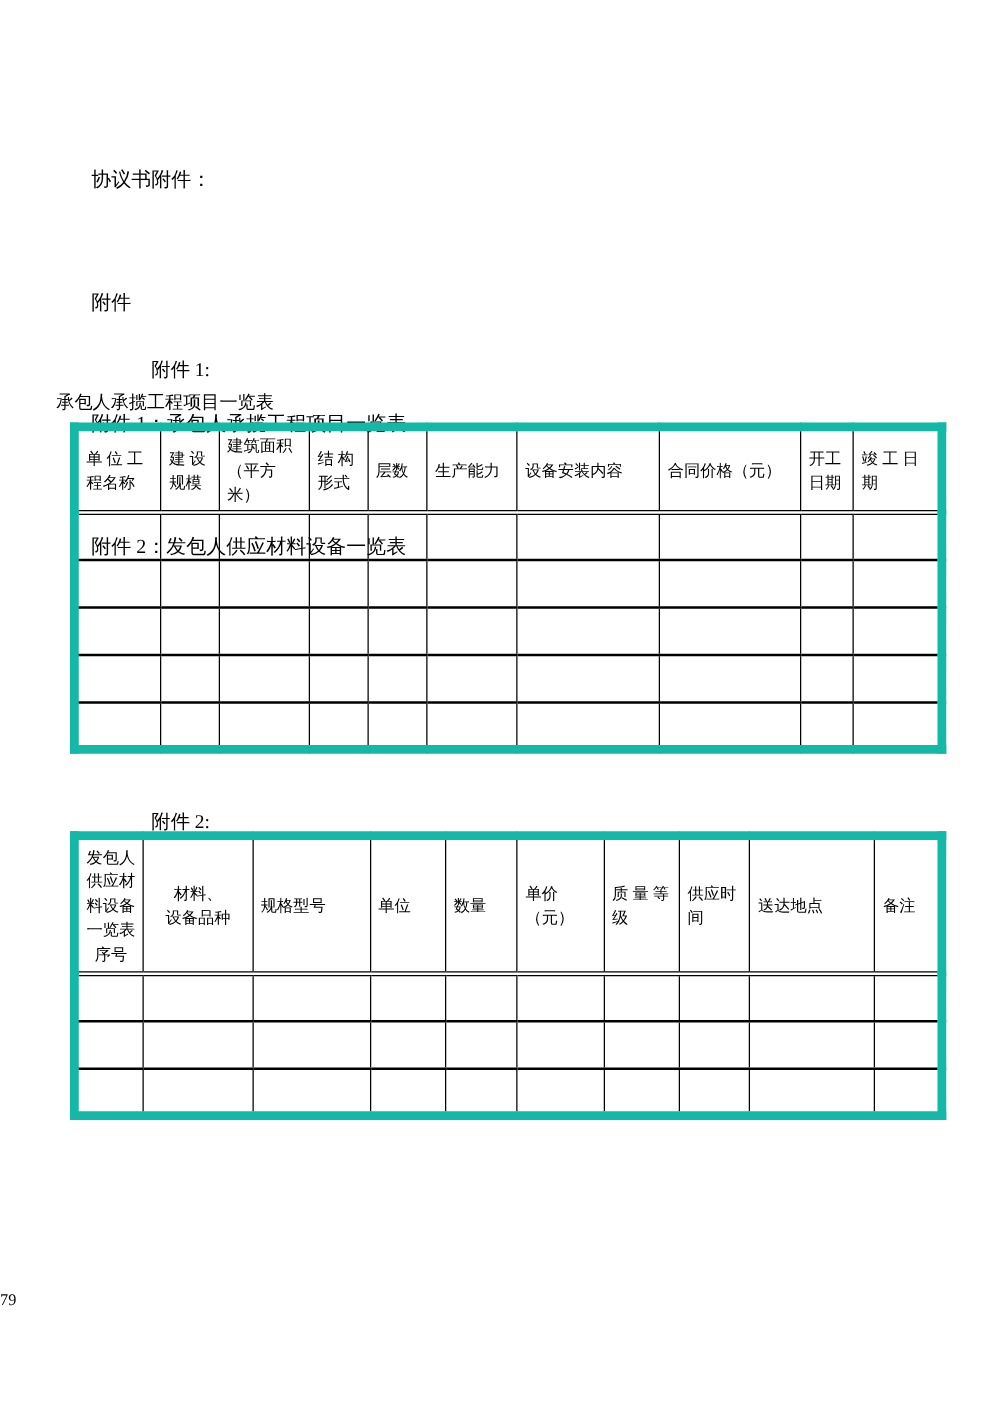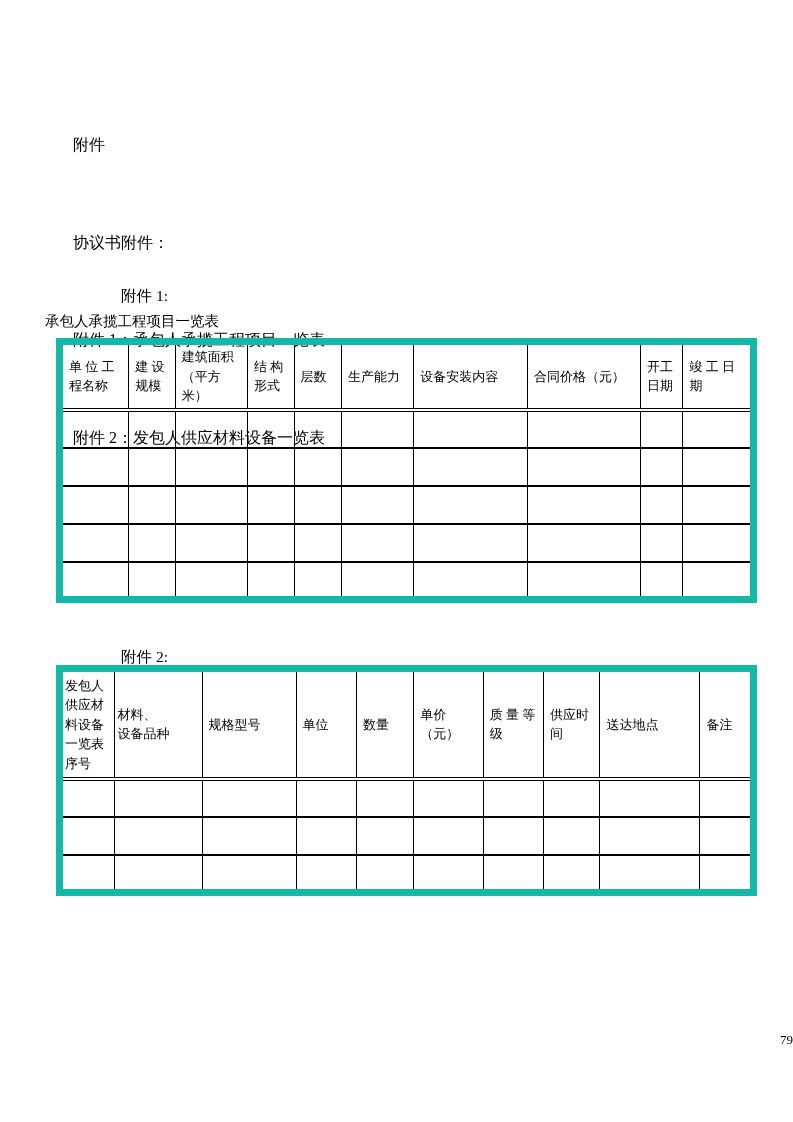--- a/index.html
+++ b/index.html
@@ -54,38 +54,38 @@
     padding: 2px 4px 2px 6px;
     white-space: pre-line;
     overflow: hidden;
   }
   thead td { border-bottom: 4px double #000; }
   tbody td { border-top: 2px solid #000; }
   #table1 thead tr { height: 58px; }
   #table1 tbody tr { height: 38px; }
   #table2 thead tr { height: 110px; }
   #table2 tbody tr { height: 38px; }
-  td.center { text-align: left; padding-left: 2px; padding-right: 2px; }
+  td.center { text-align: center; padding-left: 2px; padding-right: 2px; }
   .page-number {
     position: absolute;
     left: 0;
     width: 793px;
     top: 1032px;
-    text-align: right;
+    text-align: left;
     font-size: 13px;
   }
 </style>
 </head>
 <body>
 
 <div class="page">
 
   <div class="intro">
+    <div>协议书附件：</div>
     <div>附件</div>
-    <div>协议书附件：</div>
     <div>附件 1：承包人承揽工程项目一览表</div>
     <div>附件 2：发包人供应材料设备一览表</div>
   </div>
 
   <div class="att-label" id="label1">附件 1:</div>
 
   <div class="table-title">承包人承揽工程项目一览表</div>
 
   <table class="doc-table" id="table1">
     <colgroup>

